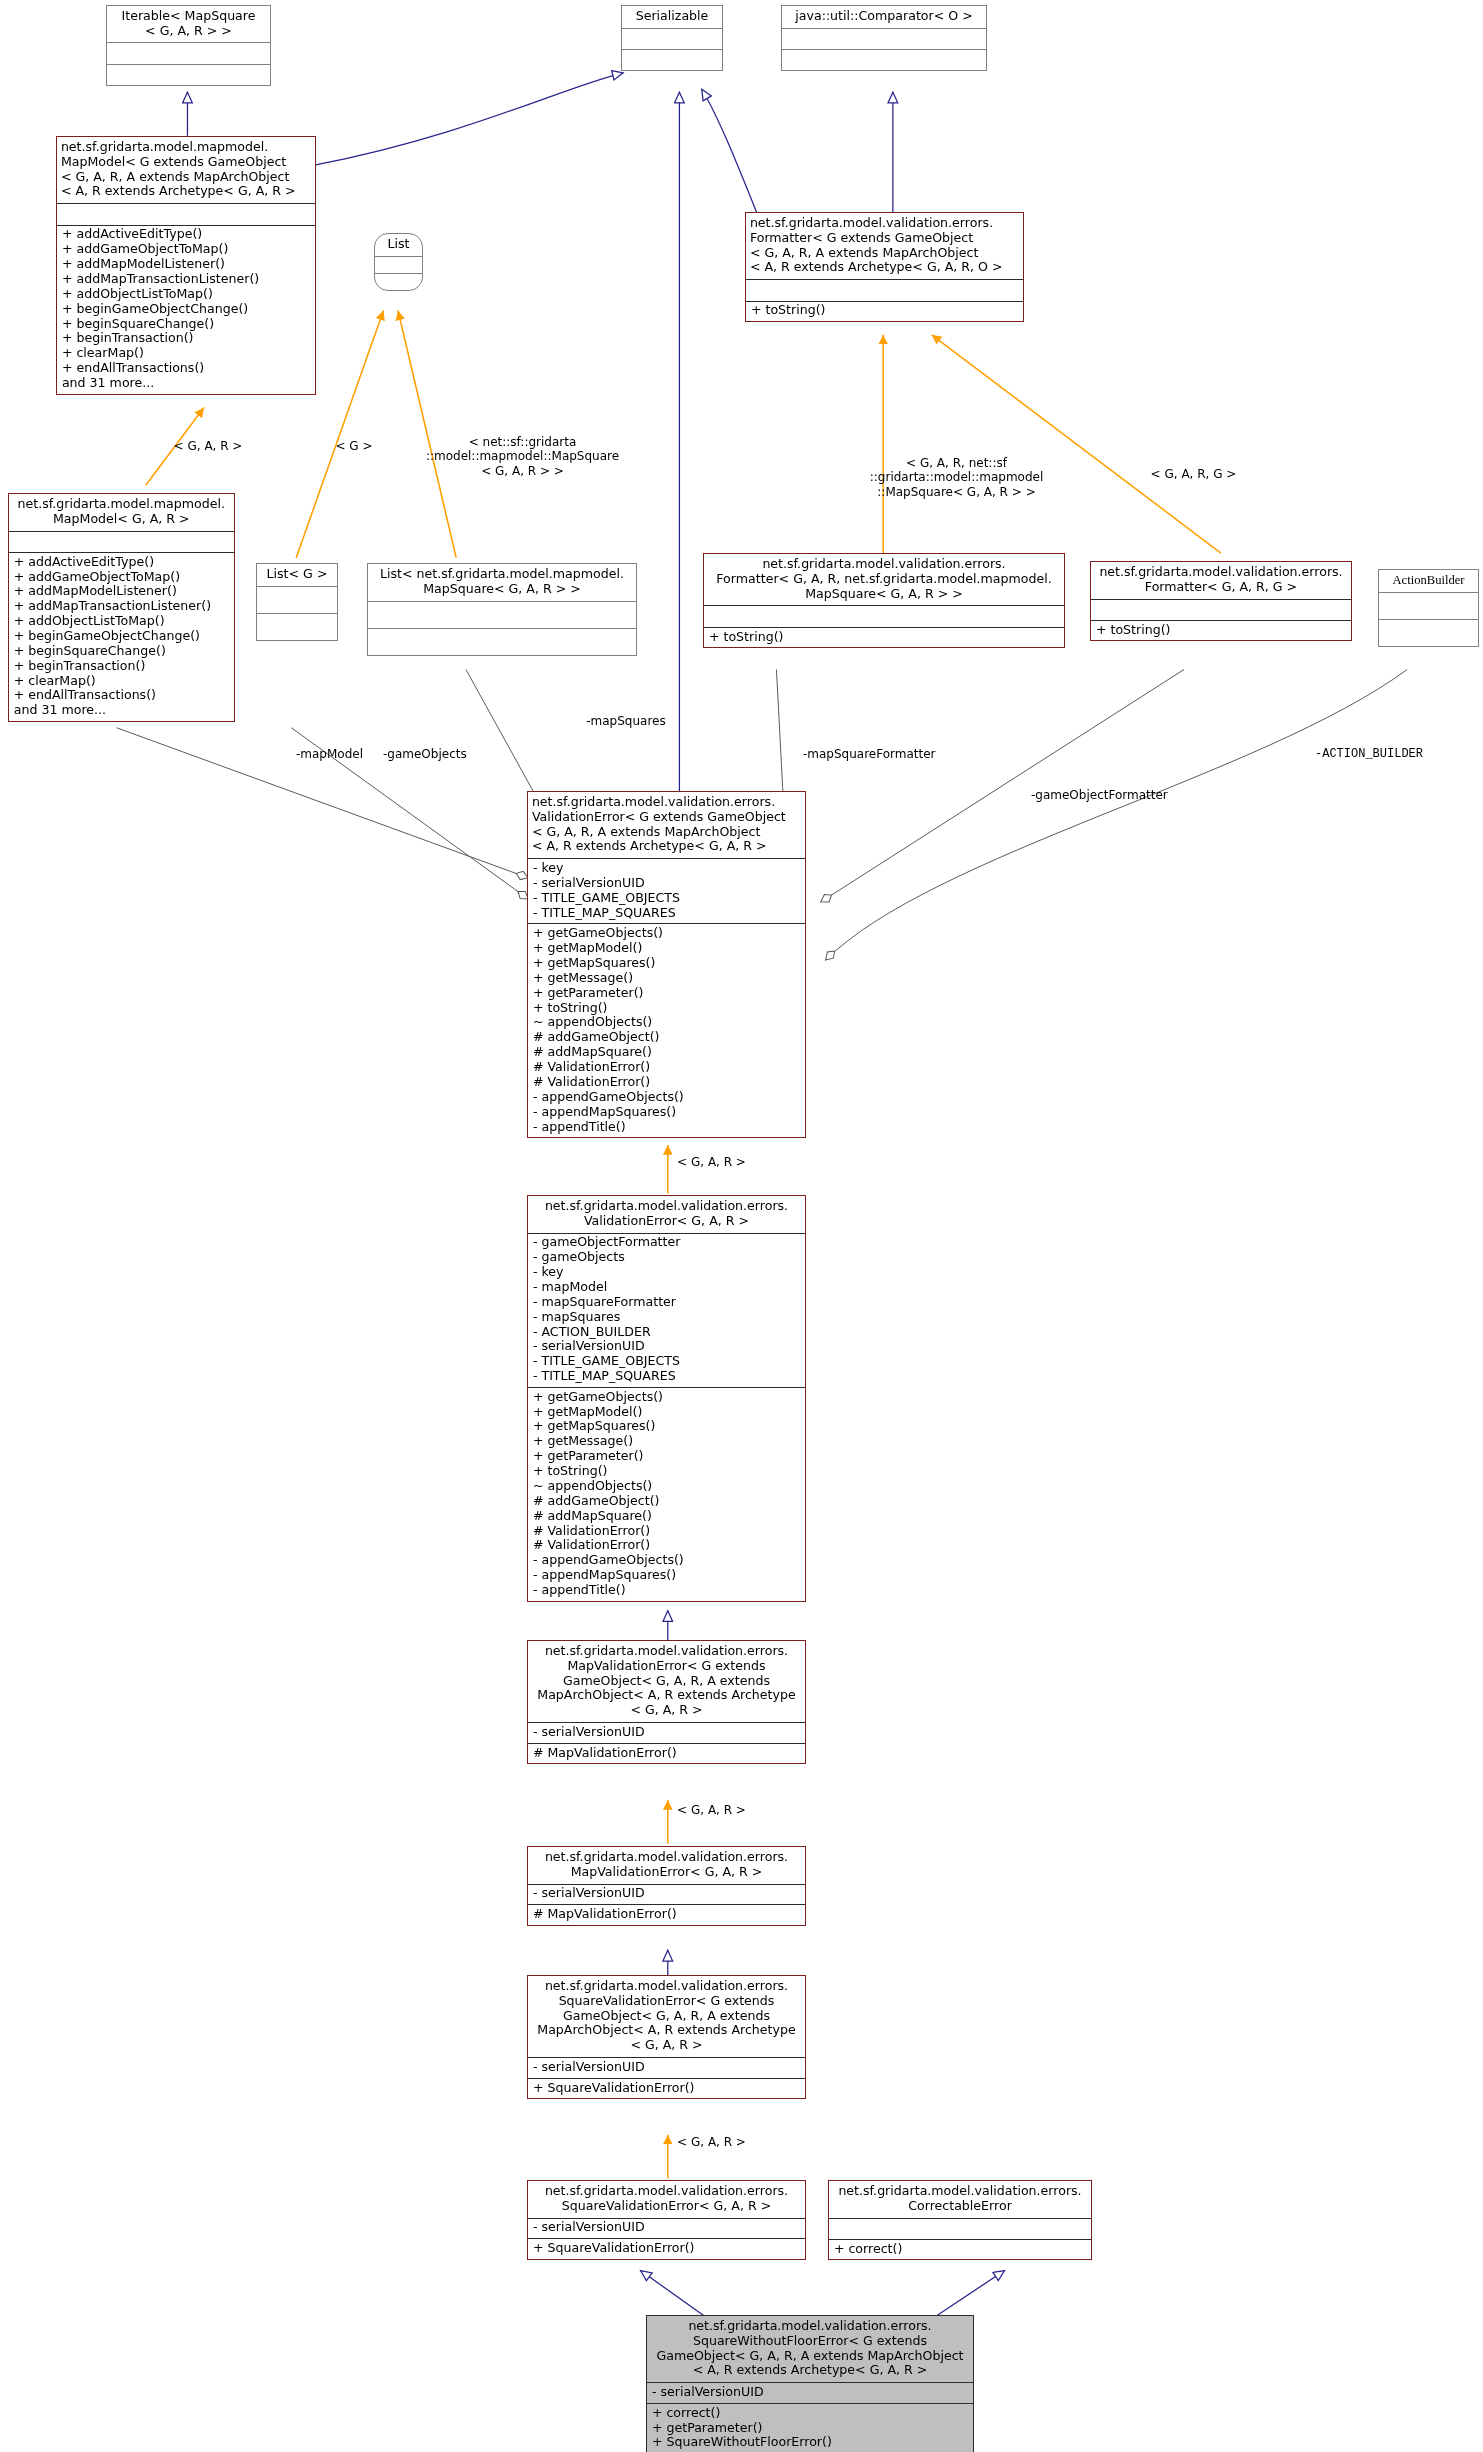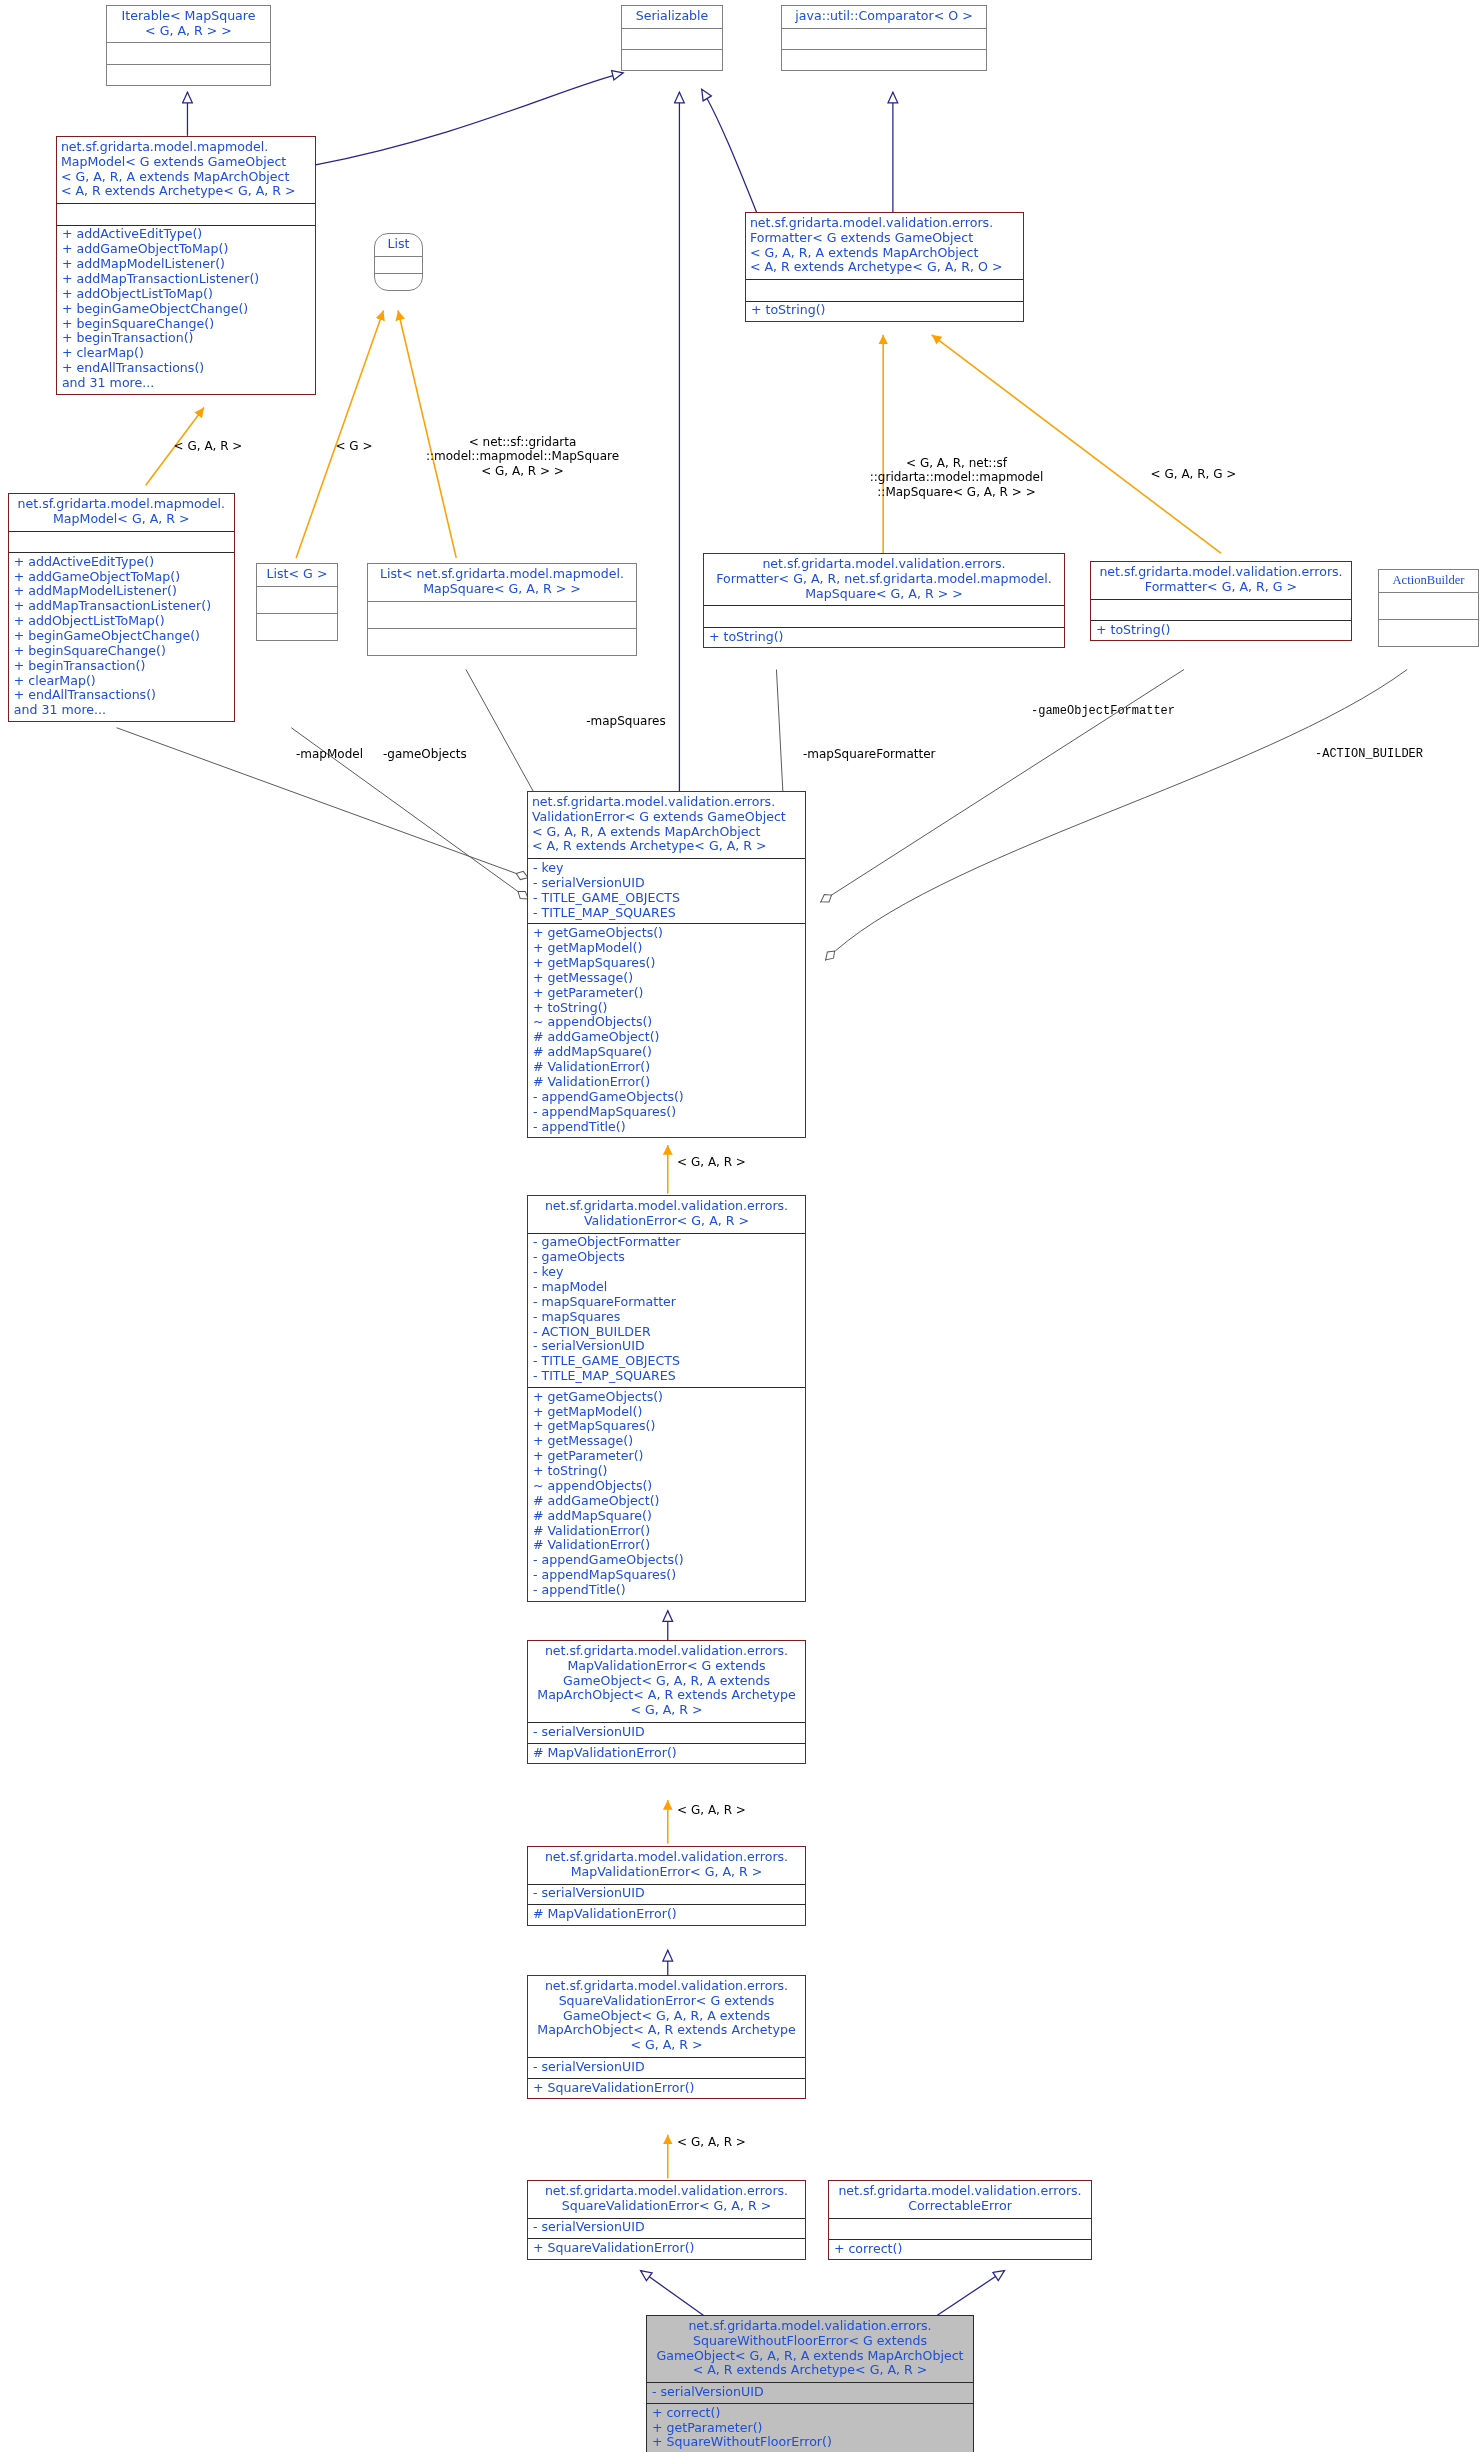--- a/index.html
+++ b/index.html
@@ -22,21 +22,21 @@
     width: 1484px;
     height: 2452px;
     pointer-events: none;
   }
   .node {
     position: absolute;
     box-sizing: border-box;
     background: #ffffff;
     border: 1px solid #808080;
     font-size: 12.6px;
-    color: #1d4ed8;
+    color: #000000;
     line-height: 1.18;
   }
   .node.strong {
     border: 1px solid #7f1d1d;
   }
   .node.highlight {
     background: #bfbfbf;
     border: 1px solid #2b2b2b;
   }
   .node .title {
@@ -388,21 +388,21 @@
 &lt; G, A, R &gt; &gt;</div>
   <div class="edge-label" style="left:835px; top:425px; width:243px;margin-top:31px;">&lt; G, A, R, net::sf
 ::gridarta::model::mapmodel
 ::MapSquare&lt; G, A, R &gt; &gt;</div>
   <div class="edge-label" style="left:1106px; top:423px; width:175px;margin-top:44px;">&lt; G, A, R, G &gt;</div>
 
   <div class="edge-label left" style="left:296px; top:747px; width:107px;">-mapModel</div>
   <div class="edge-label left" style="left:383px; top:747px; width:121px;">-gameObjects</div>
   <div class="edge-label left" style="left:568px; top:714px; width:116px;text-align:center;">-mapSquares</div>
   <div class="edge-label left" style="left:803px; top:747px; width:175px;">-mapSquareFormatter</div>
-  <div class="edge-label left" style="left:1031px; top:704px; width:184px;font-family:Liberation Mono, monospace;">-gameObjectFormatter</div>
+  <div class="edge-label left" style="left:1031px; top:788px; width:184px;">-gameObjectFormatter</div>
   <div class="edge-label left" style="left:1315px; top:747px; width:165px;font-family:Liberation Mono, monospace;">-ACTION_BUILDER</div>
 
   <div class="edge-label" style="left:658px; top:1155px; width:107px;">&lt; G, A, R &gt;</div>
   <div class="edge-label" style="left:658px; top:1803px; width:107px;">&lt; G, A, R &gt;</div>
   <div class="edge-label" style="left:658px; top:2135px; width:107px;">&lt; G, A, R &gt;</div>
 
 </div>
 
 
 </body></html>

